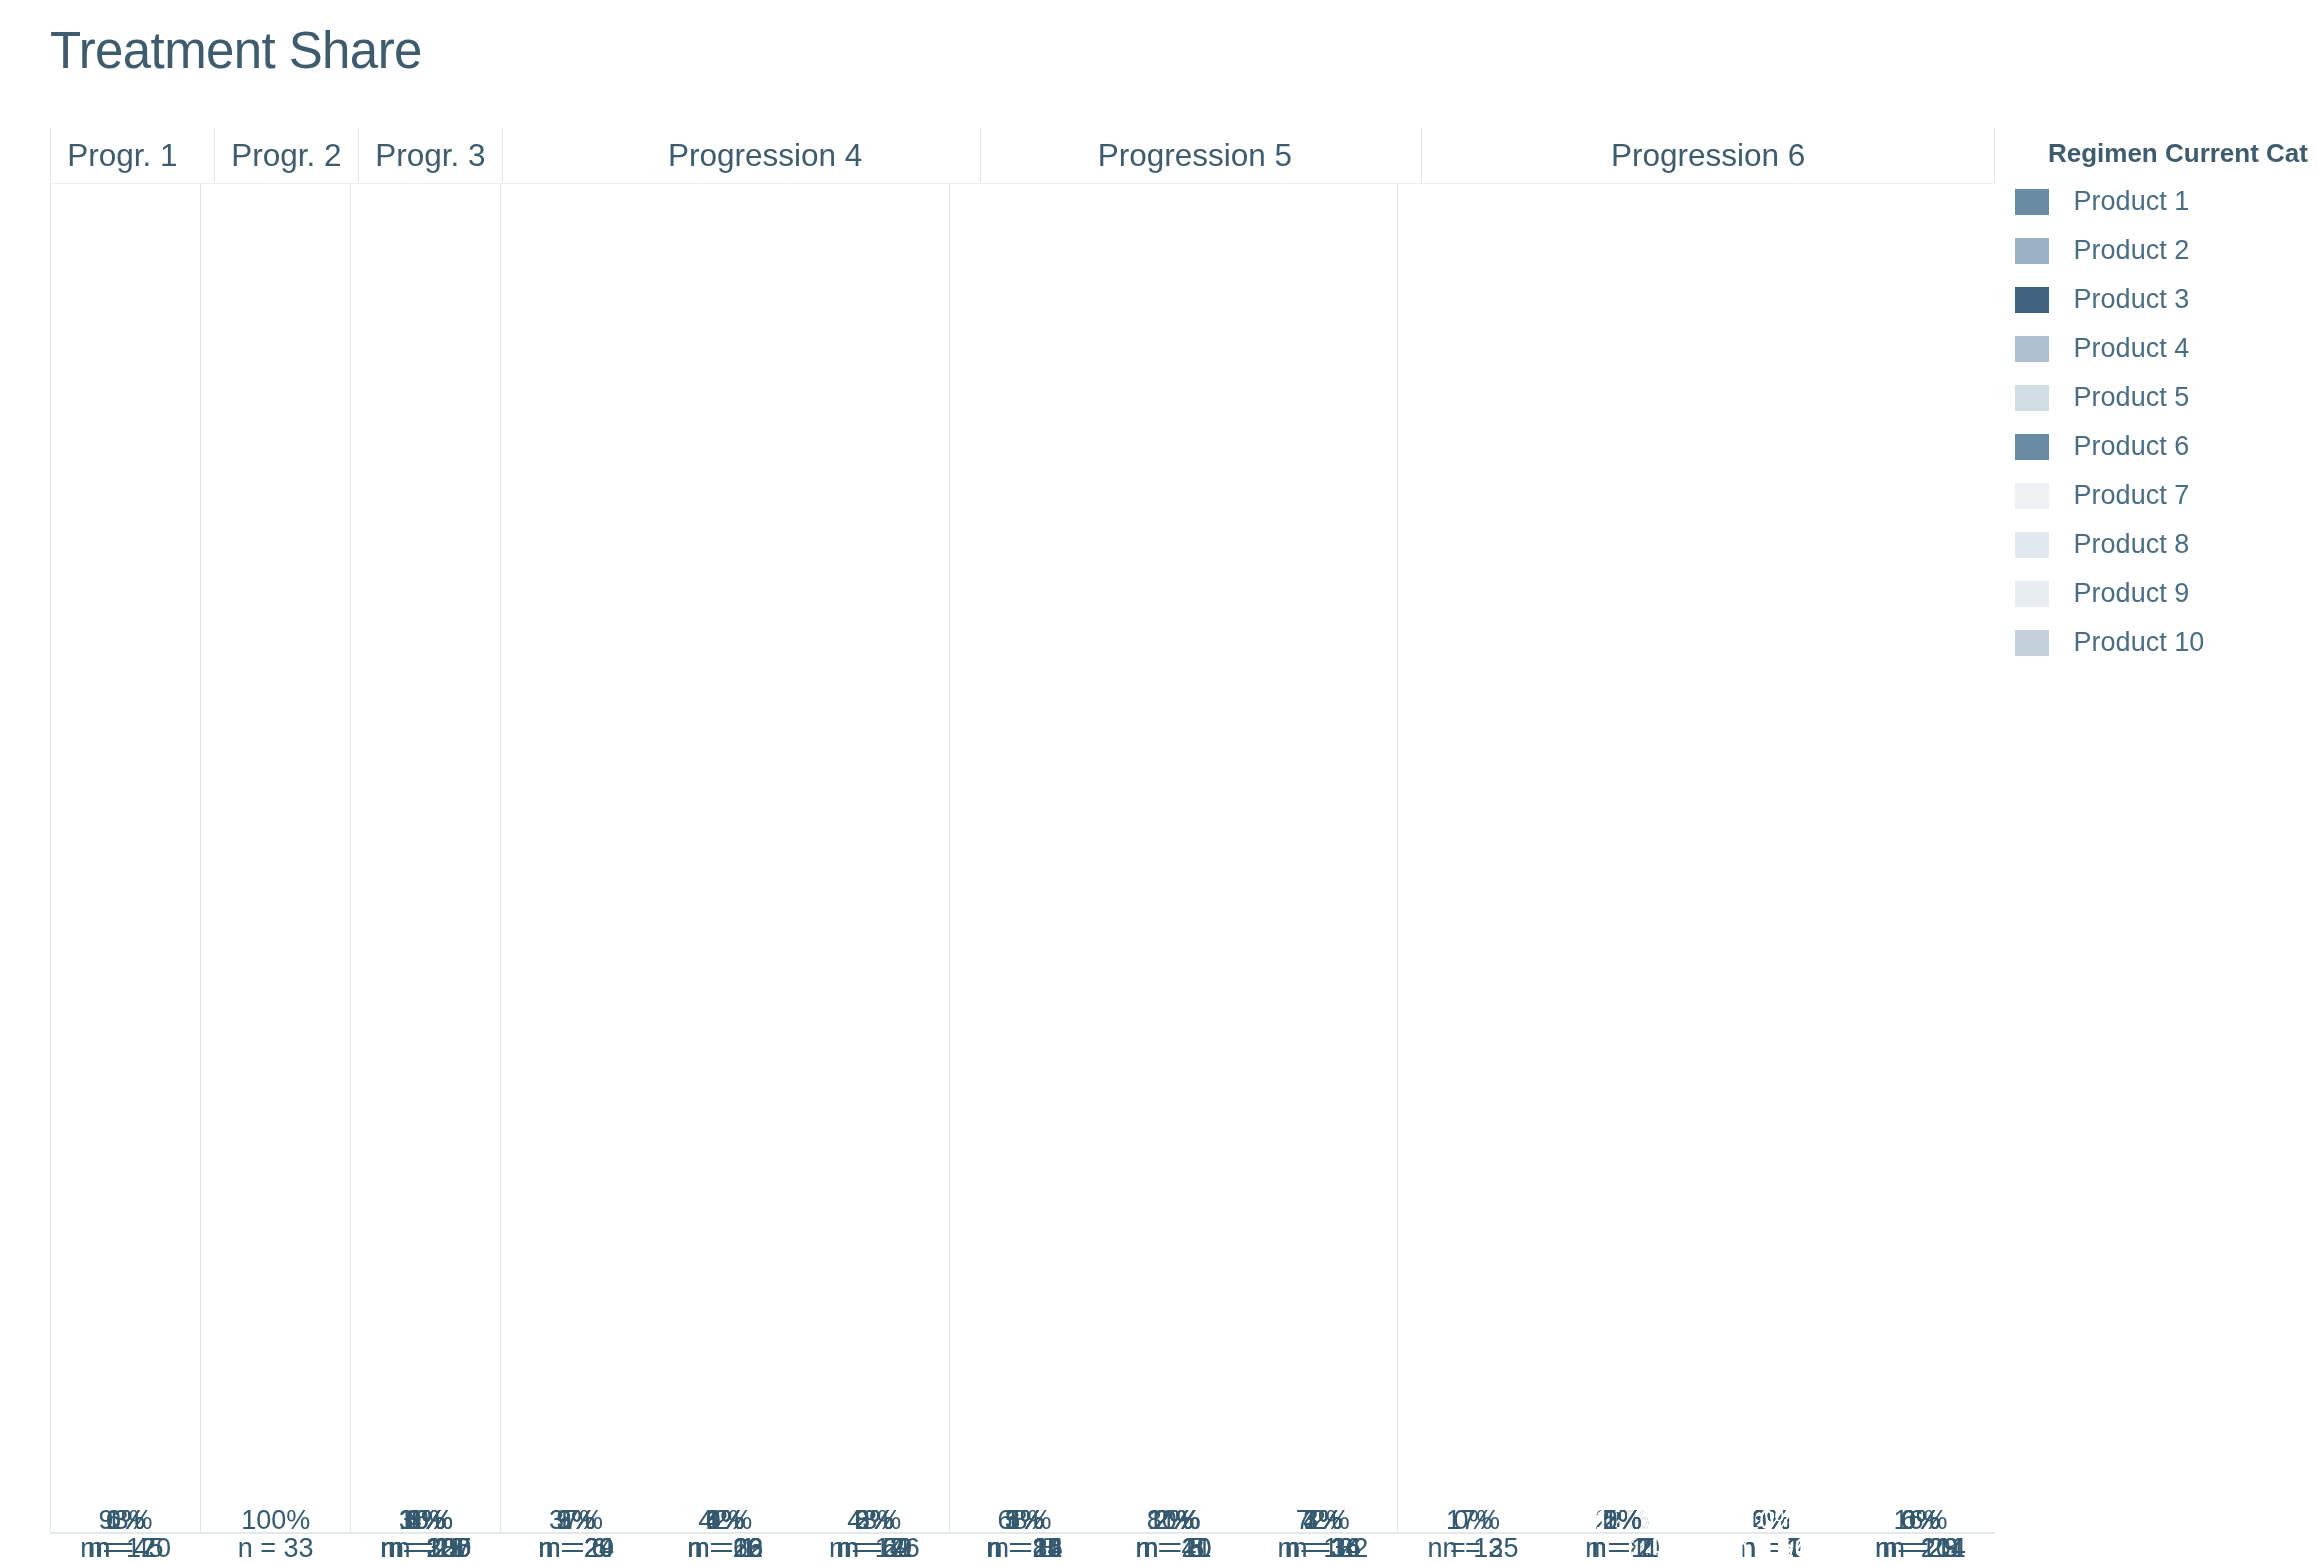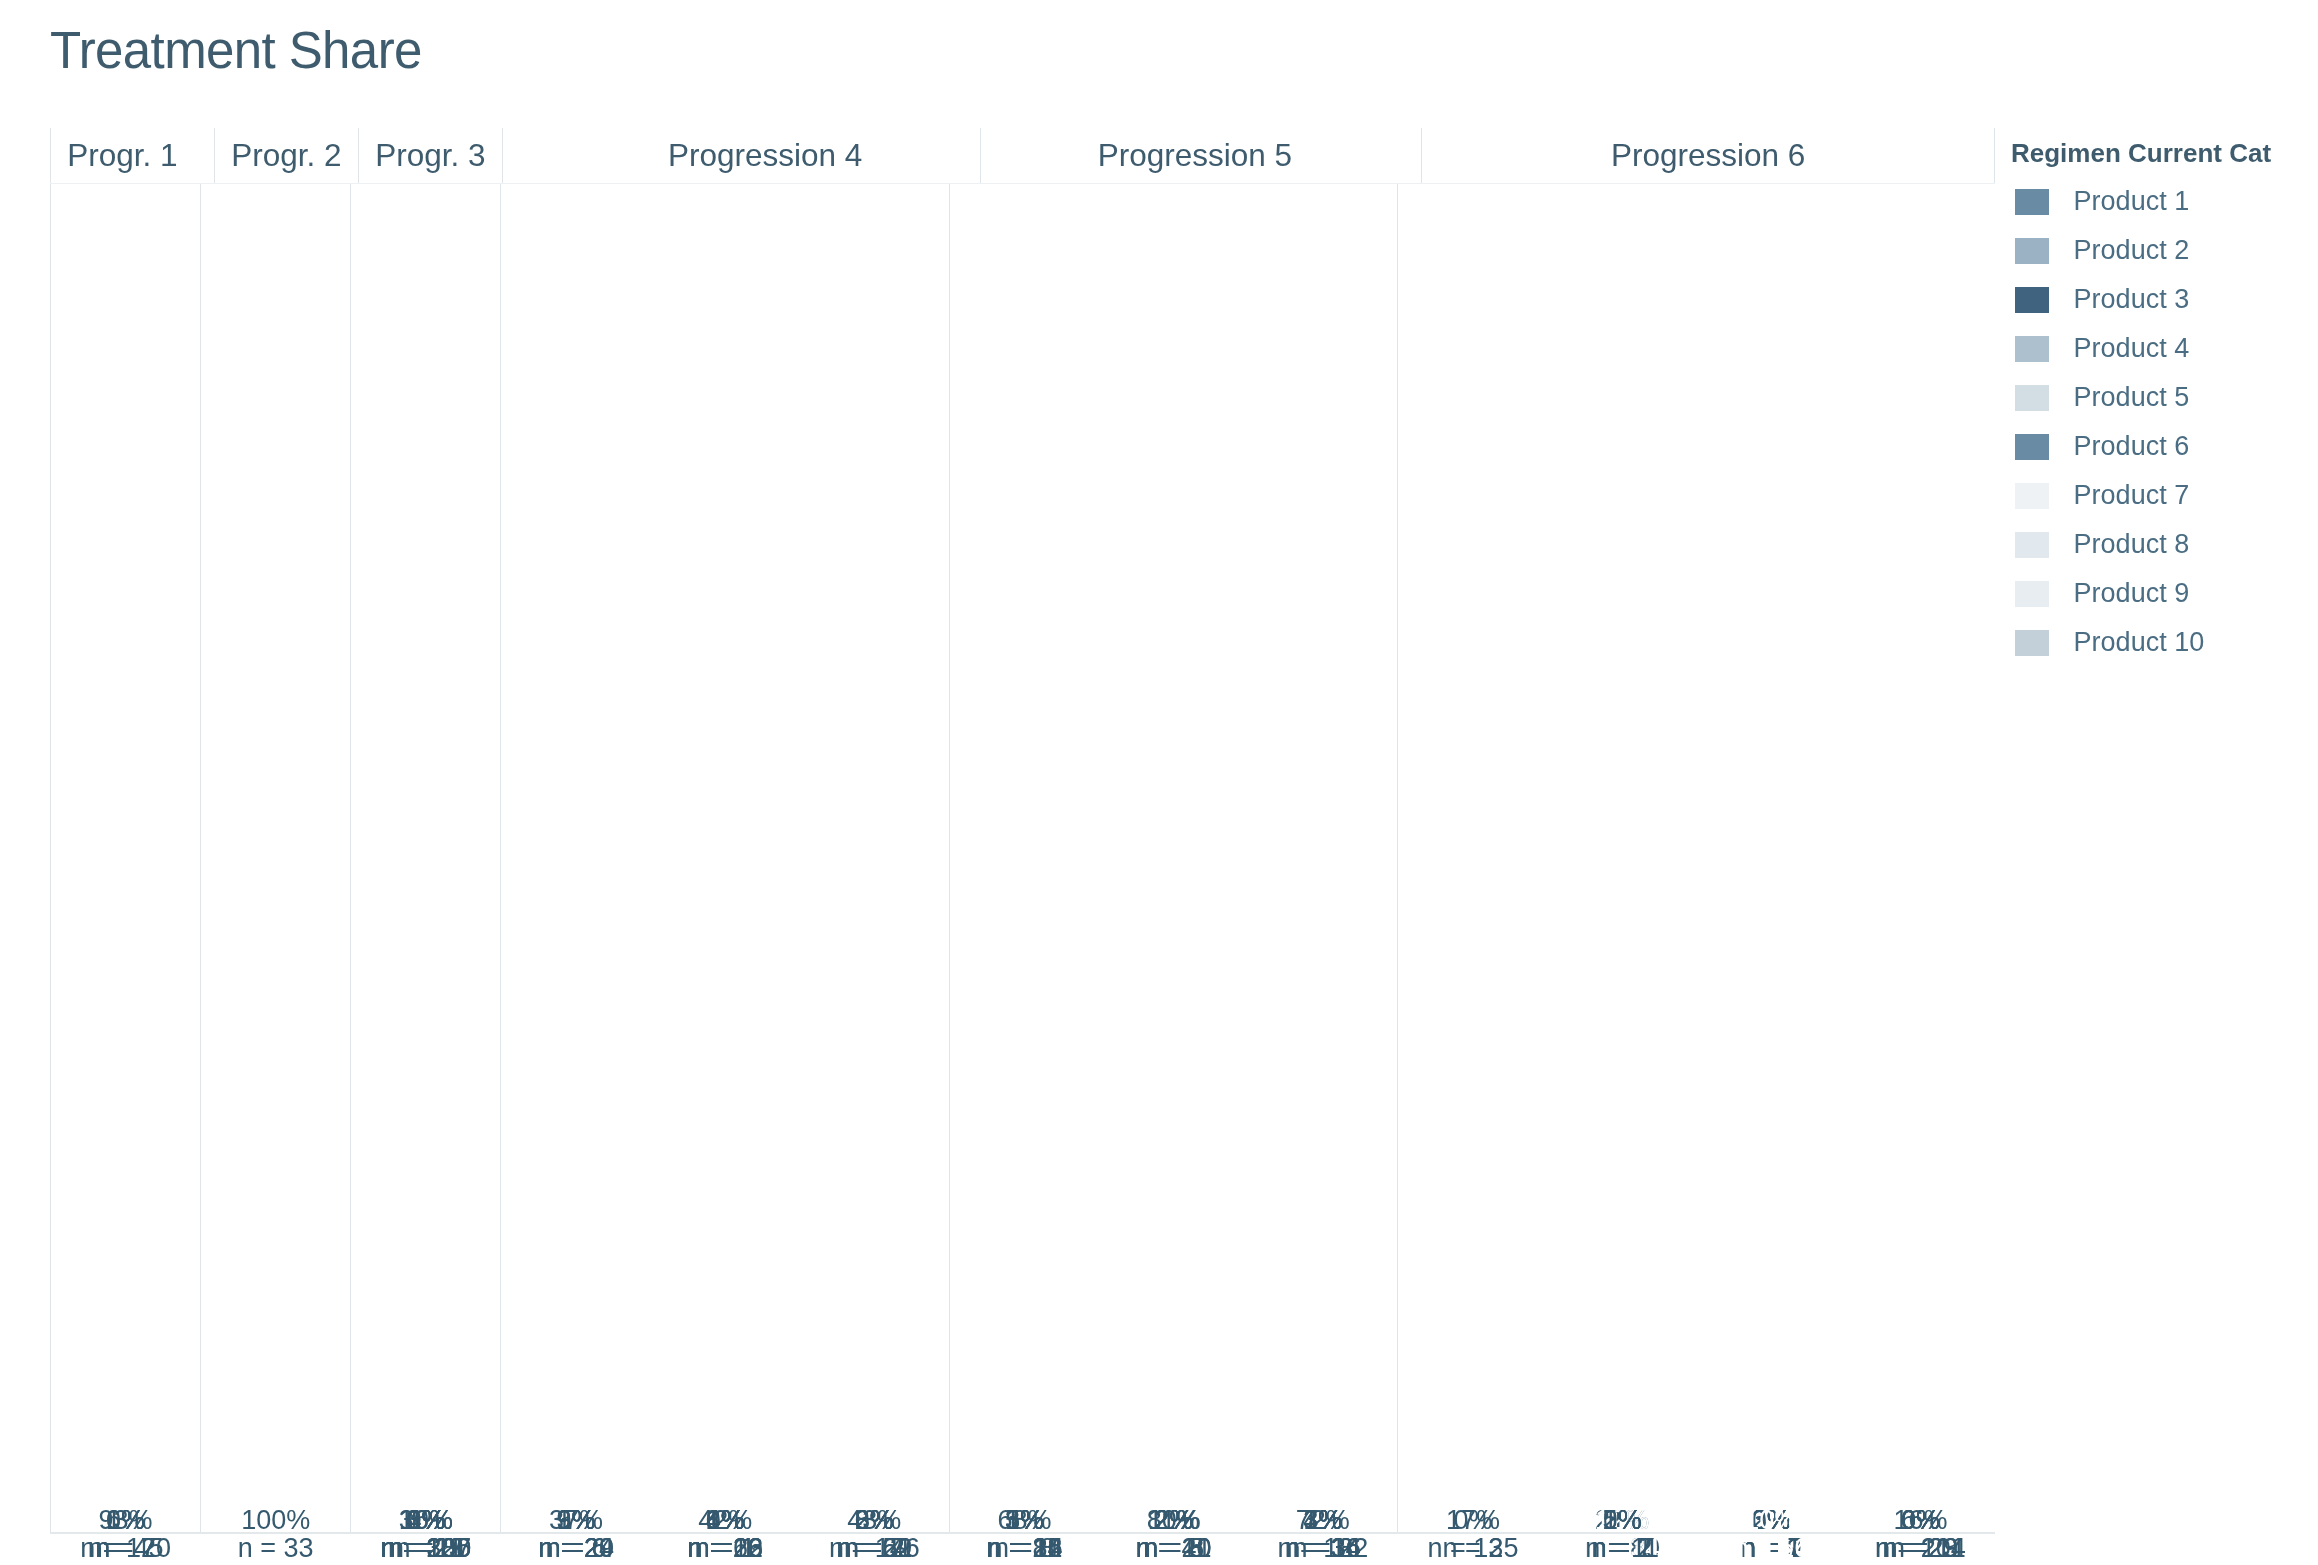--- a/index.html
+++ b/index.html
@@ -120,20 +120,21 @@
     height: 1.8px;
     background: #e3e8eb;
   }
 
   
   #legend {
     position: absolute;
     left: 2011px;
     top: 138px;
     width: 297px;
+    text-align: right;
   }
   #legend-title {
     font-size: 26px;
     font-weight: bold;
     color: #3e5c6e;
     margin-bottom: 8.3px;
     white-space: nowrap;
   }
   .legend-item {
     display: flex;

